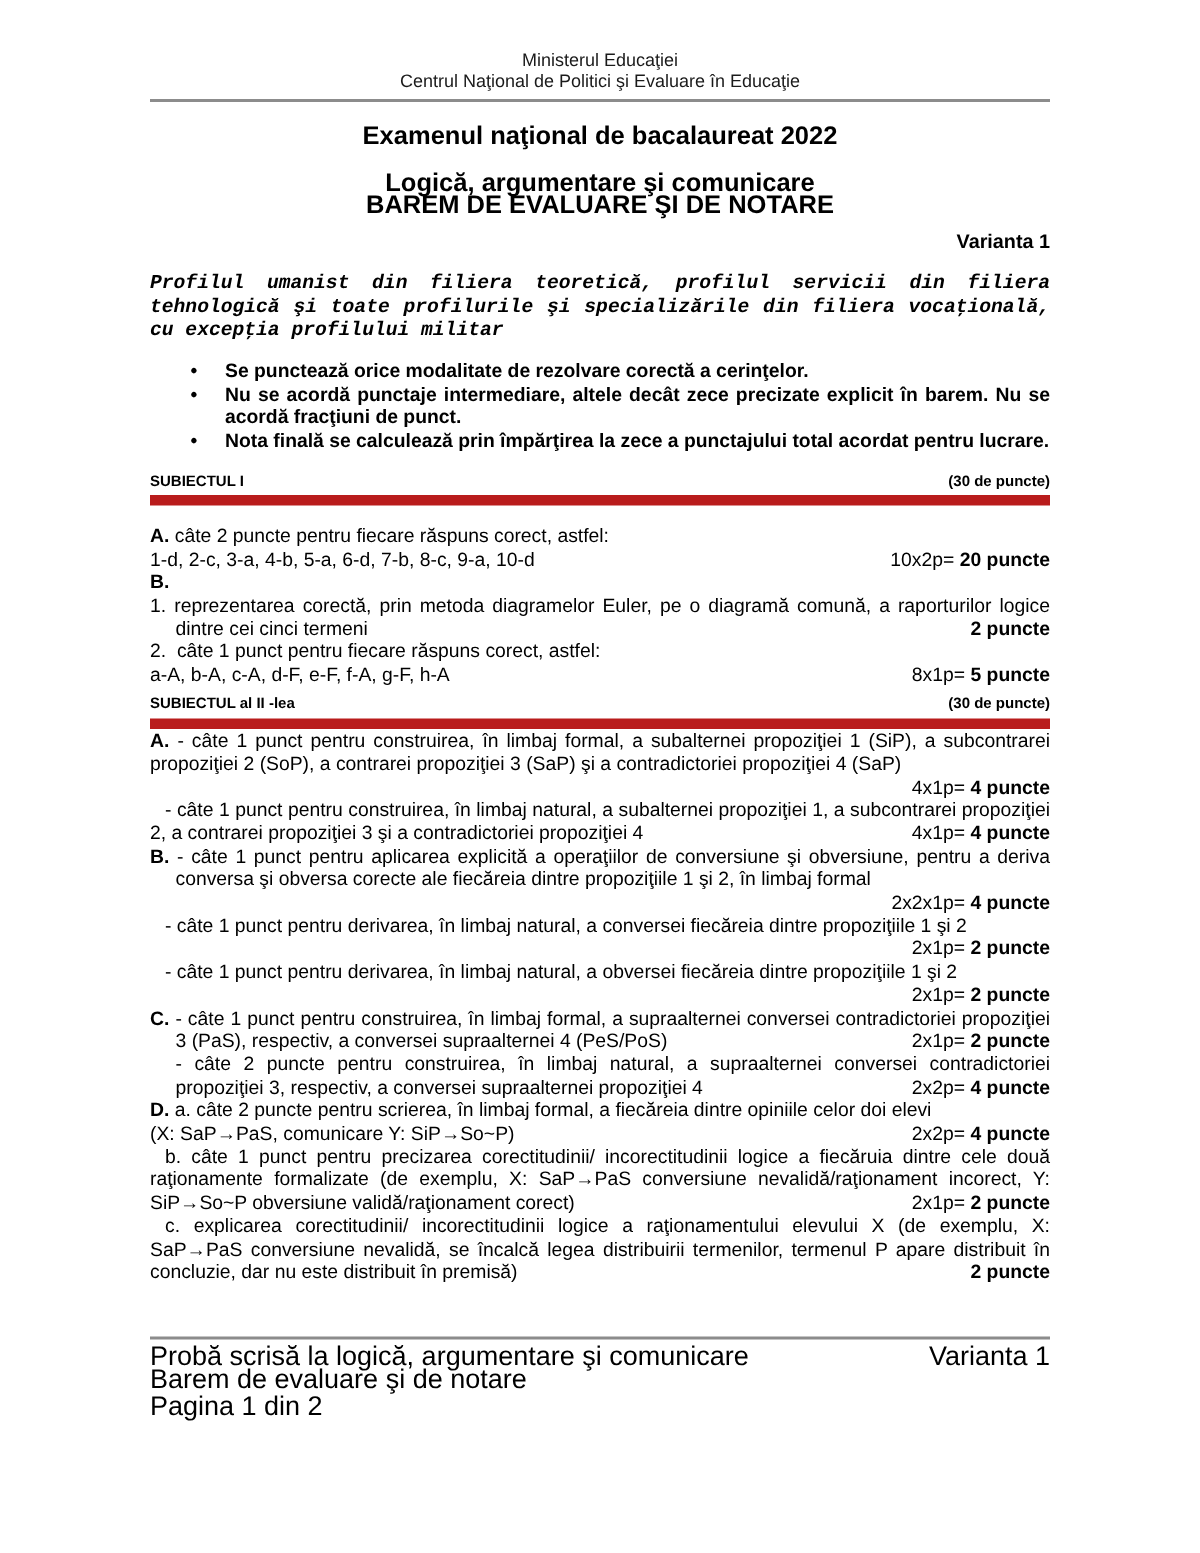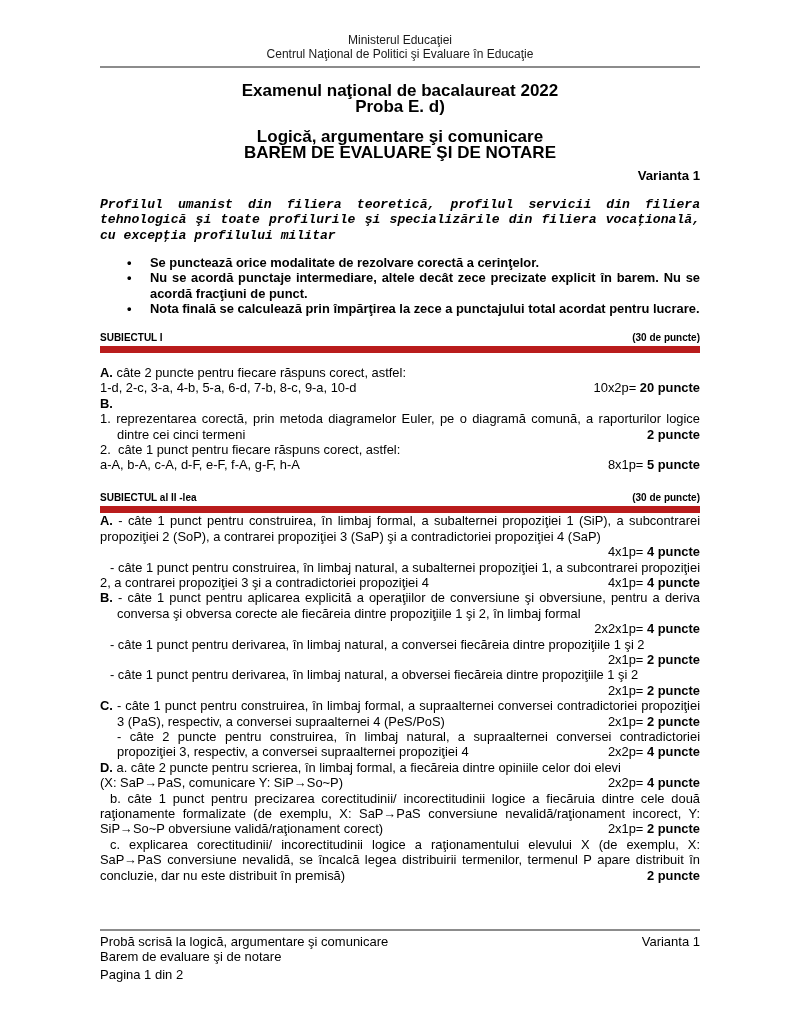--- a/index.html
+++ b/index.html
@@ -21,48 +21,47 @@
   .profile{margin:13px 0 0 0;font-weight:bold;font-style:italic;text-align:justify;font-size:13.1px;font-family:Liberation Mono, monospace;}
   
   .rules{margin-top:12px;}
   .rule-row{display:flex;font-weight:bold;}
   .rule-row .bullet{flex:none;width:23px;margin-left:27px;font-weight:bold;}
   .rule-row .rule-text{flex:1;text-align:justify;}
   
   .section-head{display:flex;justify-content:space-between;font-weight:bold;font-size:10px;
     border-bottom:7px solid #b91c1c;padding-bottom:1px;}
   .section-head.s1{margin-top:13px;}
-  .section-head.s2{margin-top:17px;text-align:center;}
+  .section-head.s2{margin-top:5px;text-align:center;}
   .s1-body{margin-top:12px;}
   
   p{margin:0;text-align:justify;}
   b.lbl{font-weight:bold;}
   .pts{float:right;white-space:nowrap;margin-left:8px;}
   .pts-line{text-align:right;}
   .hang17{padding-left:17px;text-indent:-17px;}
   .ind10{text-indent:10px;}
   .ind17{padding-left:17px;}
   
-  .footer{margin-top:46px;font-size:13px;line-height:14.5px;}
+  .footer{margin-top:36px;font-size:18px;line-height:14.5px;}
   .frule{height:2px;background:#8c8c8c;margin-bottom:4px;}
   .frow{display:flex;justify-content:space-between;}
   .fpage{text-align:left;margin-top:4px;}
 </style>
 </head>
 <body>
 
 <div class="page">
 
   <div class="org">Ministerul Educaţiei</div>
   <div class="org">Centrul Naţional de Politici şi Evaluare în Educaţie</div>
   <div class="hrule"></div>
 
   <div class="tblock first">
     <div>Examenul naţional de bacalaureat 2022</div>
-    <div>Proba E. d)</div>
   </div>
   <div class="tblock second">
     <div>Logică, argumentare şi comunicare</div>
     <div>BAREM DE EVALUARE ŞI DE NOTARE</div>
   </div>
   <div class="variant-top">Varianta 1</div>
 
   <p class="profile">Profilul umanist din filiera teoretică, profilul servicii din filiera tehnologică şi toate profilurile şi specializările din filiera vocaţională, cu excepţia profilului militar</p>
 
   <div class="rules">

